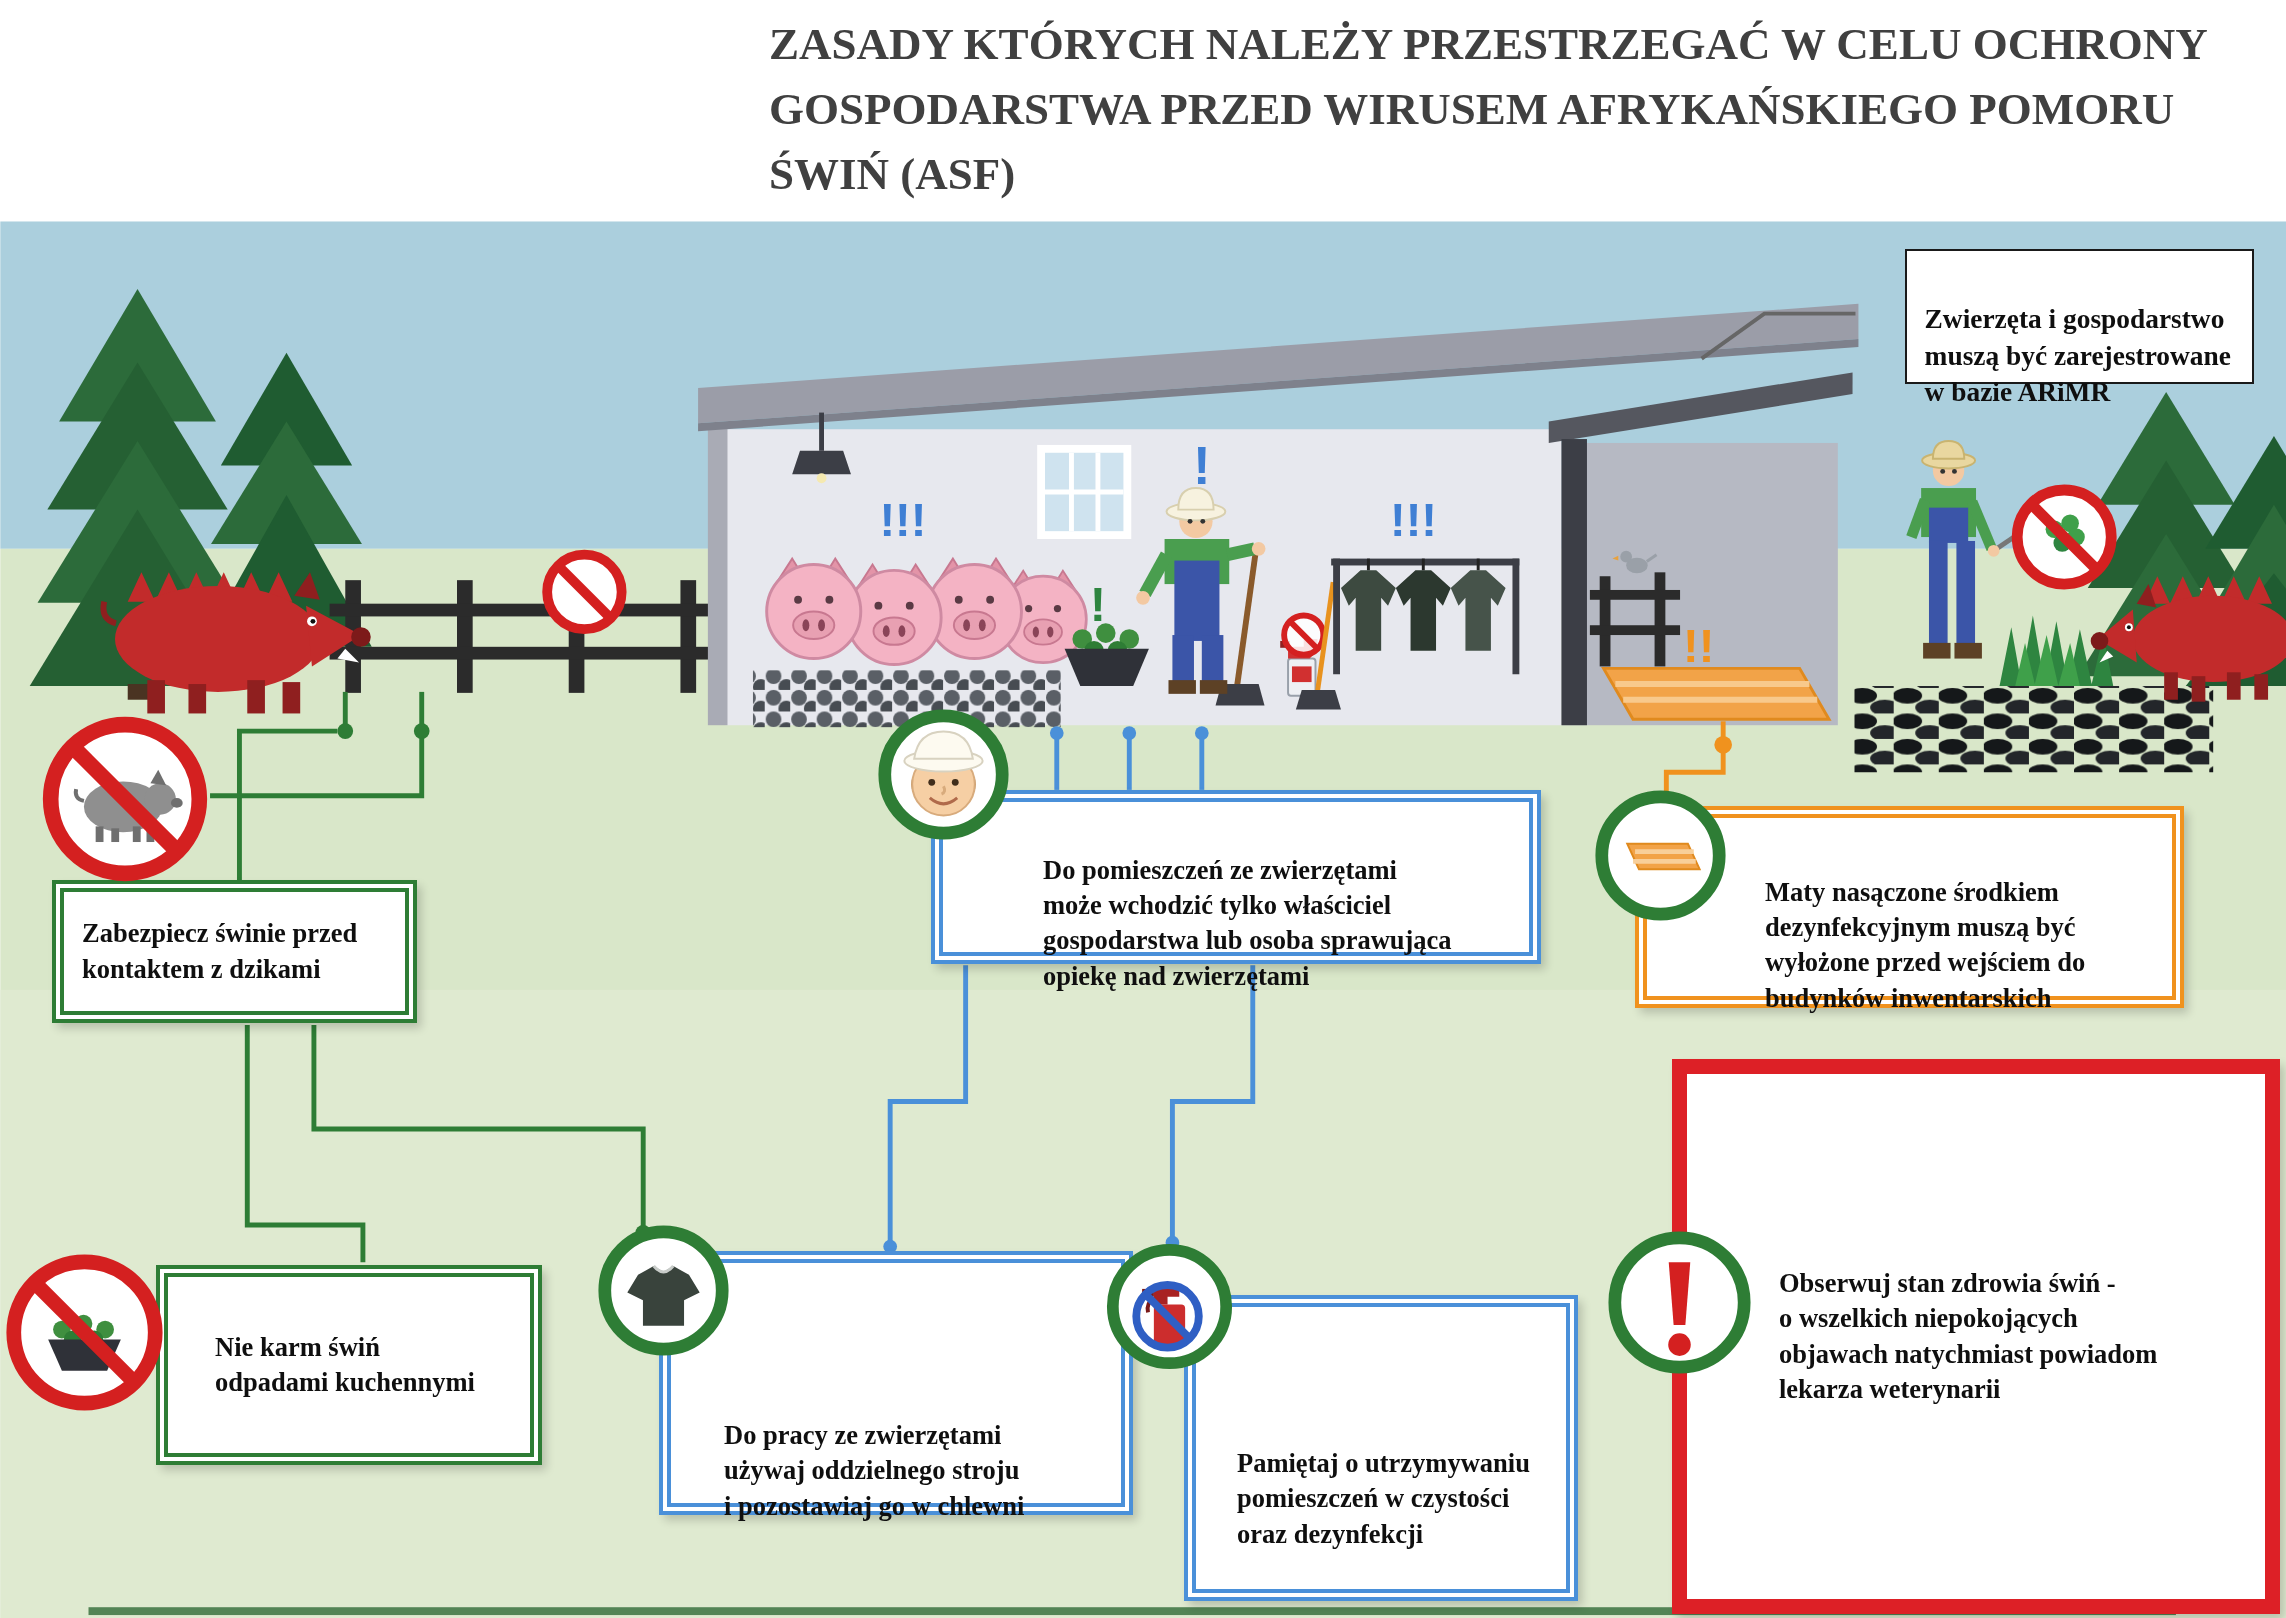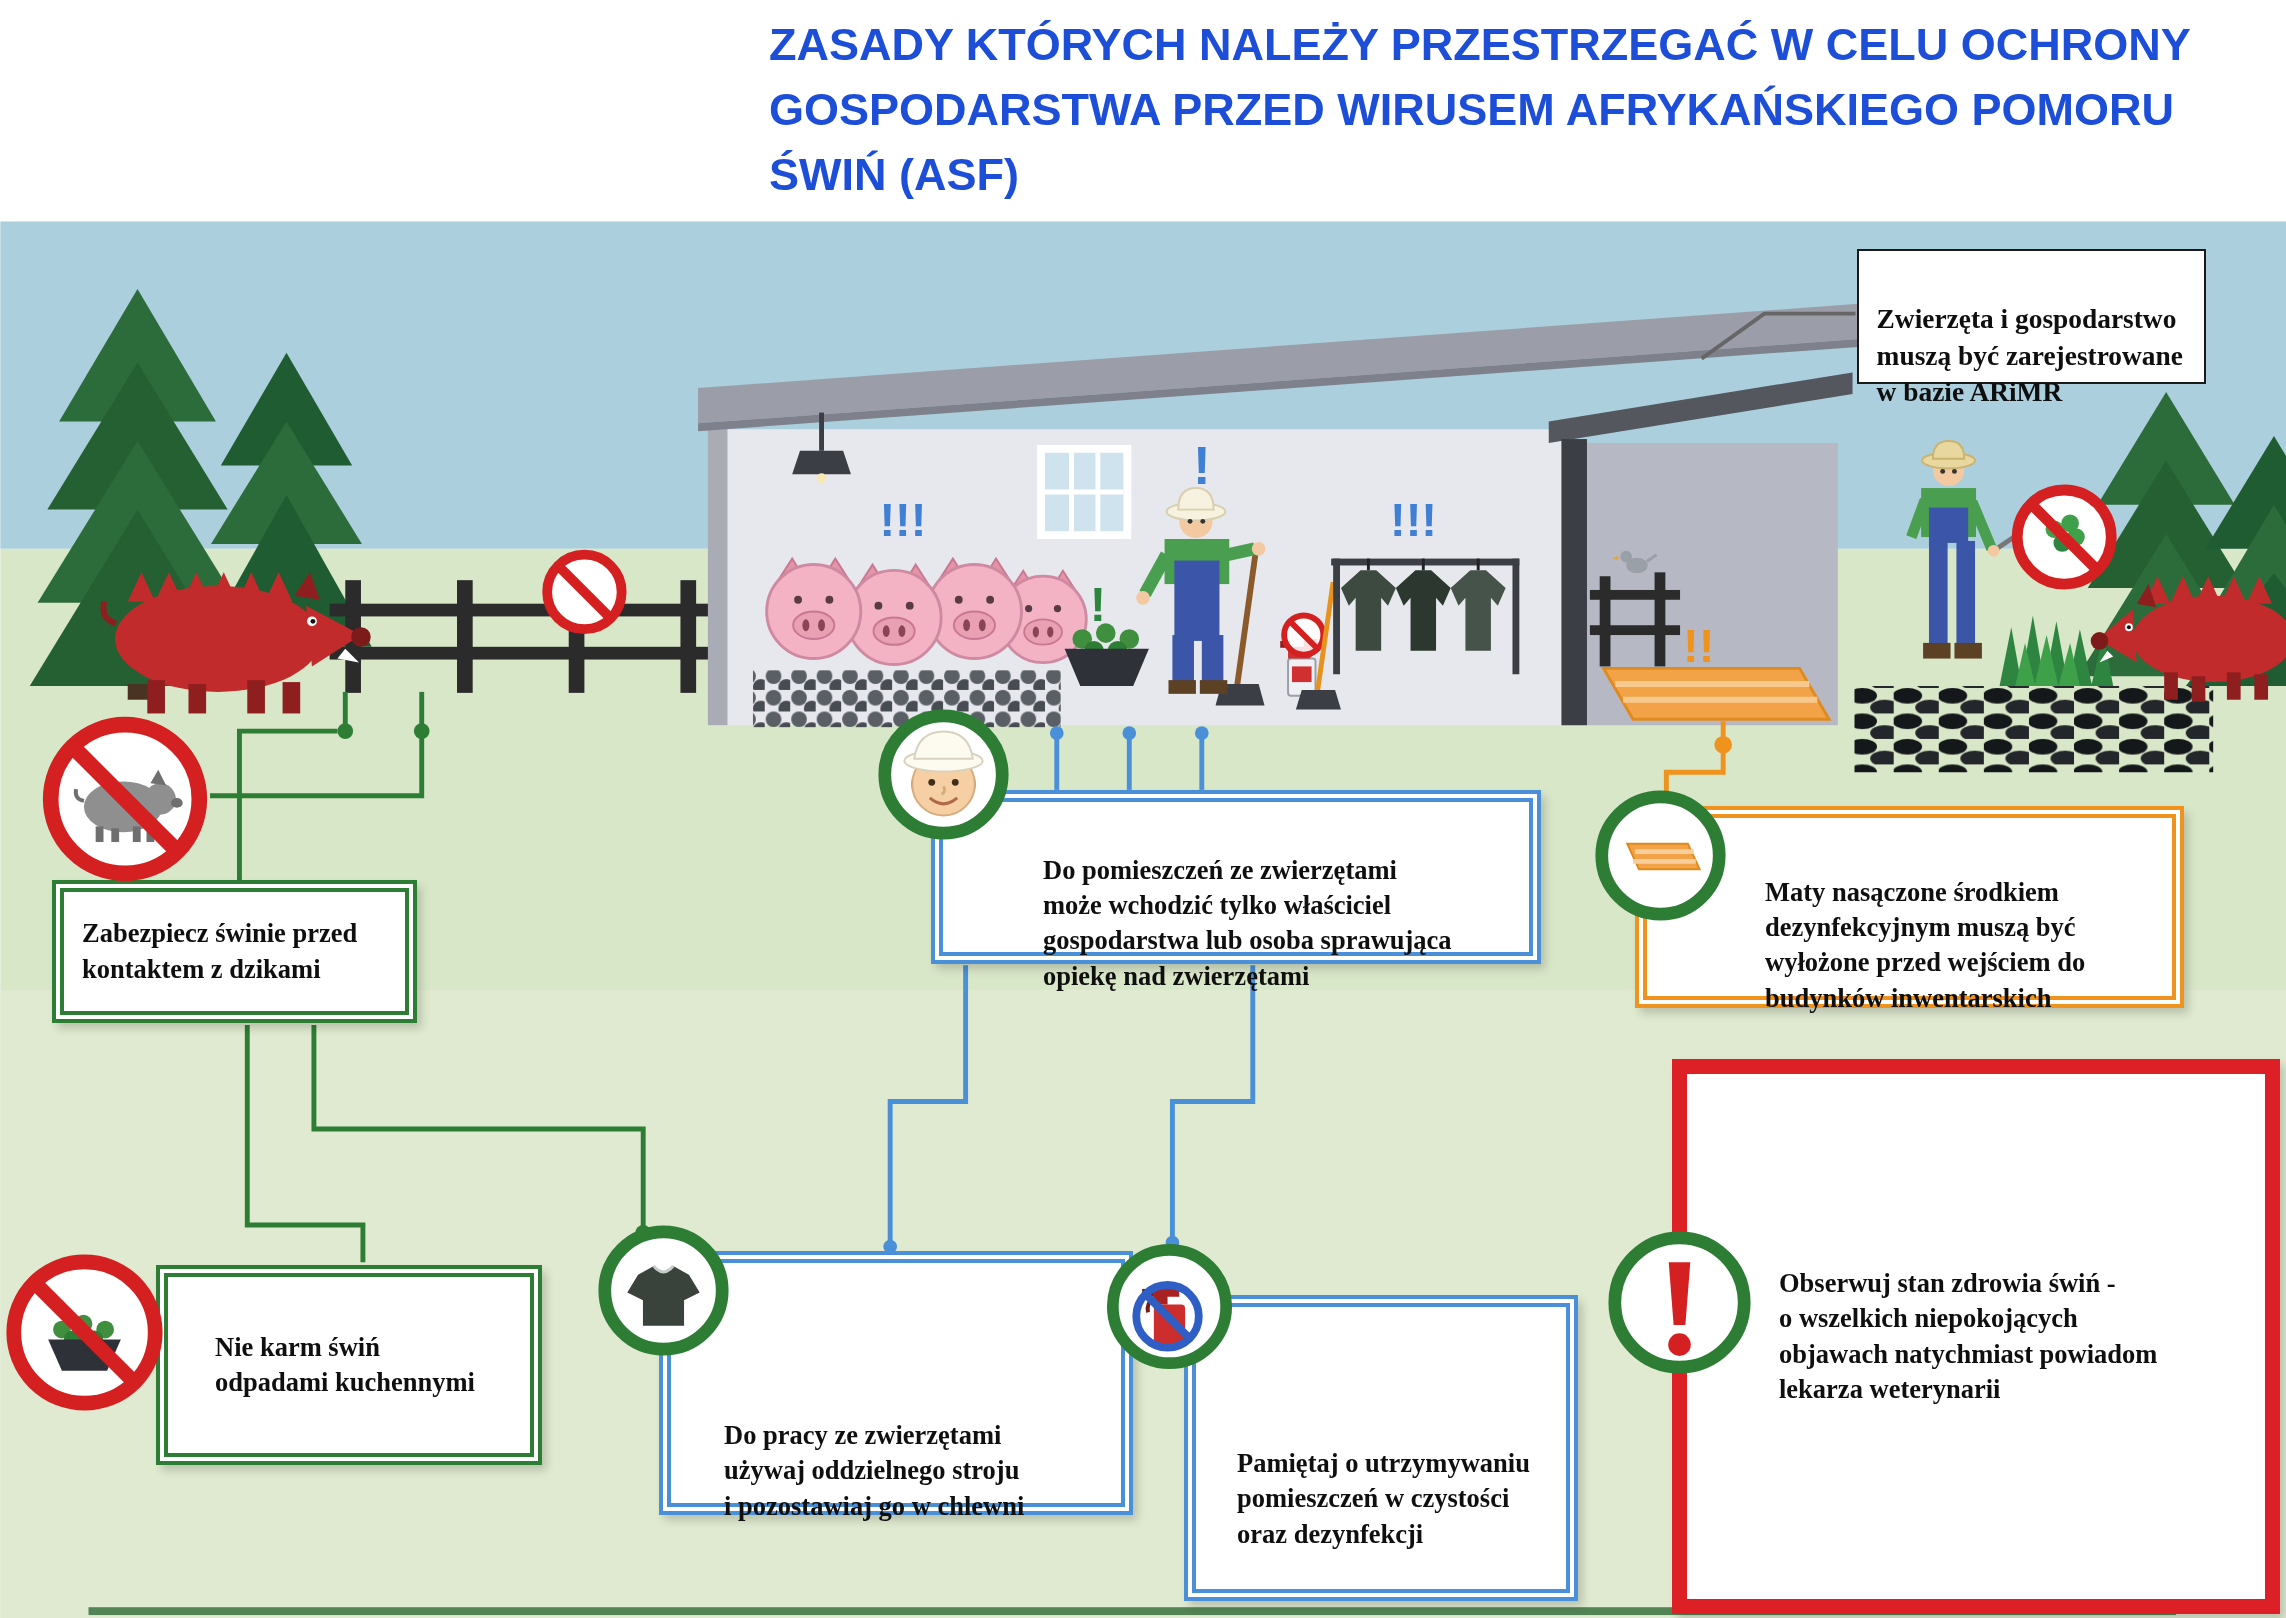--- a/index.html
+++ b/index.html
@@ -13,37 +13,37 @@
 
   .banner {
     position:absolute; left:0; top:0; width:683px; height:215px;
     background:var(--banner-red,#e0252b); color:#ffffff;
     display:flex; align-items:center; justify-content:center;
     font-family:"Liberation Serif", serif; font-weight:700;
     font-size:80px; letter-spacing:2.9px; white-space:pre;
   }
   .title {
     position:absolute; left:769px; top:11.8px; width:1517px;
-    font-family:Liberation Sans, sans-serif; font-weight:700;
-    font-size:45px; line-height:1.45; color:#1d4ed8;
+    font-family:Liberation Serif, serif; font-weight:700;
+    font-size:45px; line-height:1.45; color:#404040;
     white-space:pre-line;
   }
 
   .callout {
     position:absolute; background:#ffffff; color:#0f0f0f;
     font-family:"Liberation Serif", serif; font-weight:700;
     font-size:26.5px; line-height:1.33; white-space:pre-line;
     box-shadow:4.9px 5.9px 8.8px rgba(0,0,0,.18);
   }
   .callout.double { border-style:double; border-width:12.7px; }
   .callout.green  { border-color:var(--accent-green,#2e7d35); }
   .callout.blue   { border-color:var(--accent-blue,#4a90d9); }
   .callout.orange { border-color:var(--accent-orange,#f0921e); }
   .callout.redbox { border:15.7px solid var(--accent-red,#dd2026); }
-  .callout.plain  { border:2.9px solid #1a1a1a; box-shadow:none; font-size:27.4px; }
+  .callout.plain  { border:2.9px solid #1a1a1a; box-shadow:none; font-size:27.4px;margin-left:48px; }
   .vcenter { display:flex; align-items:center; }
 
   .chip { position:absolute; }
 </style>
 </head>
 <body>
 
 <div class="poster">
 
   <svg class="scene-svg" viewBox="0 0 2333 1651">

